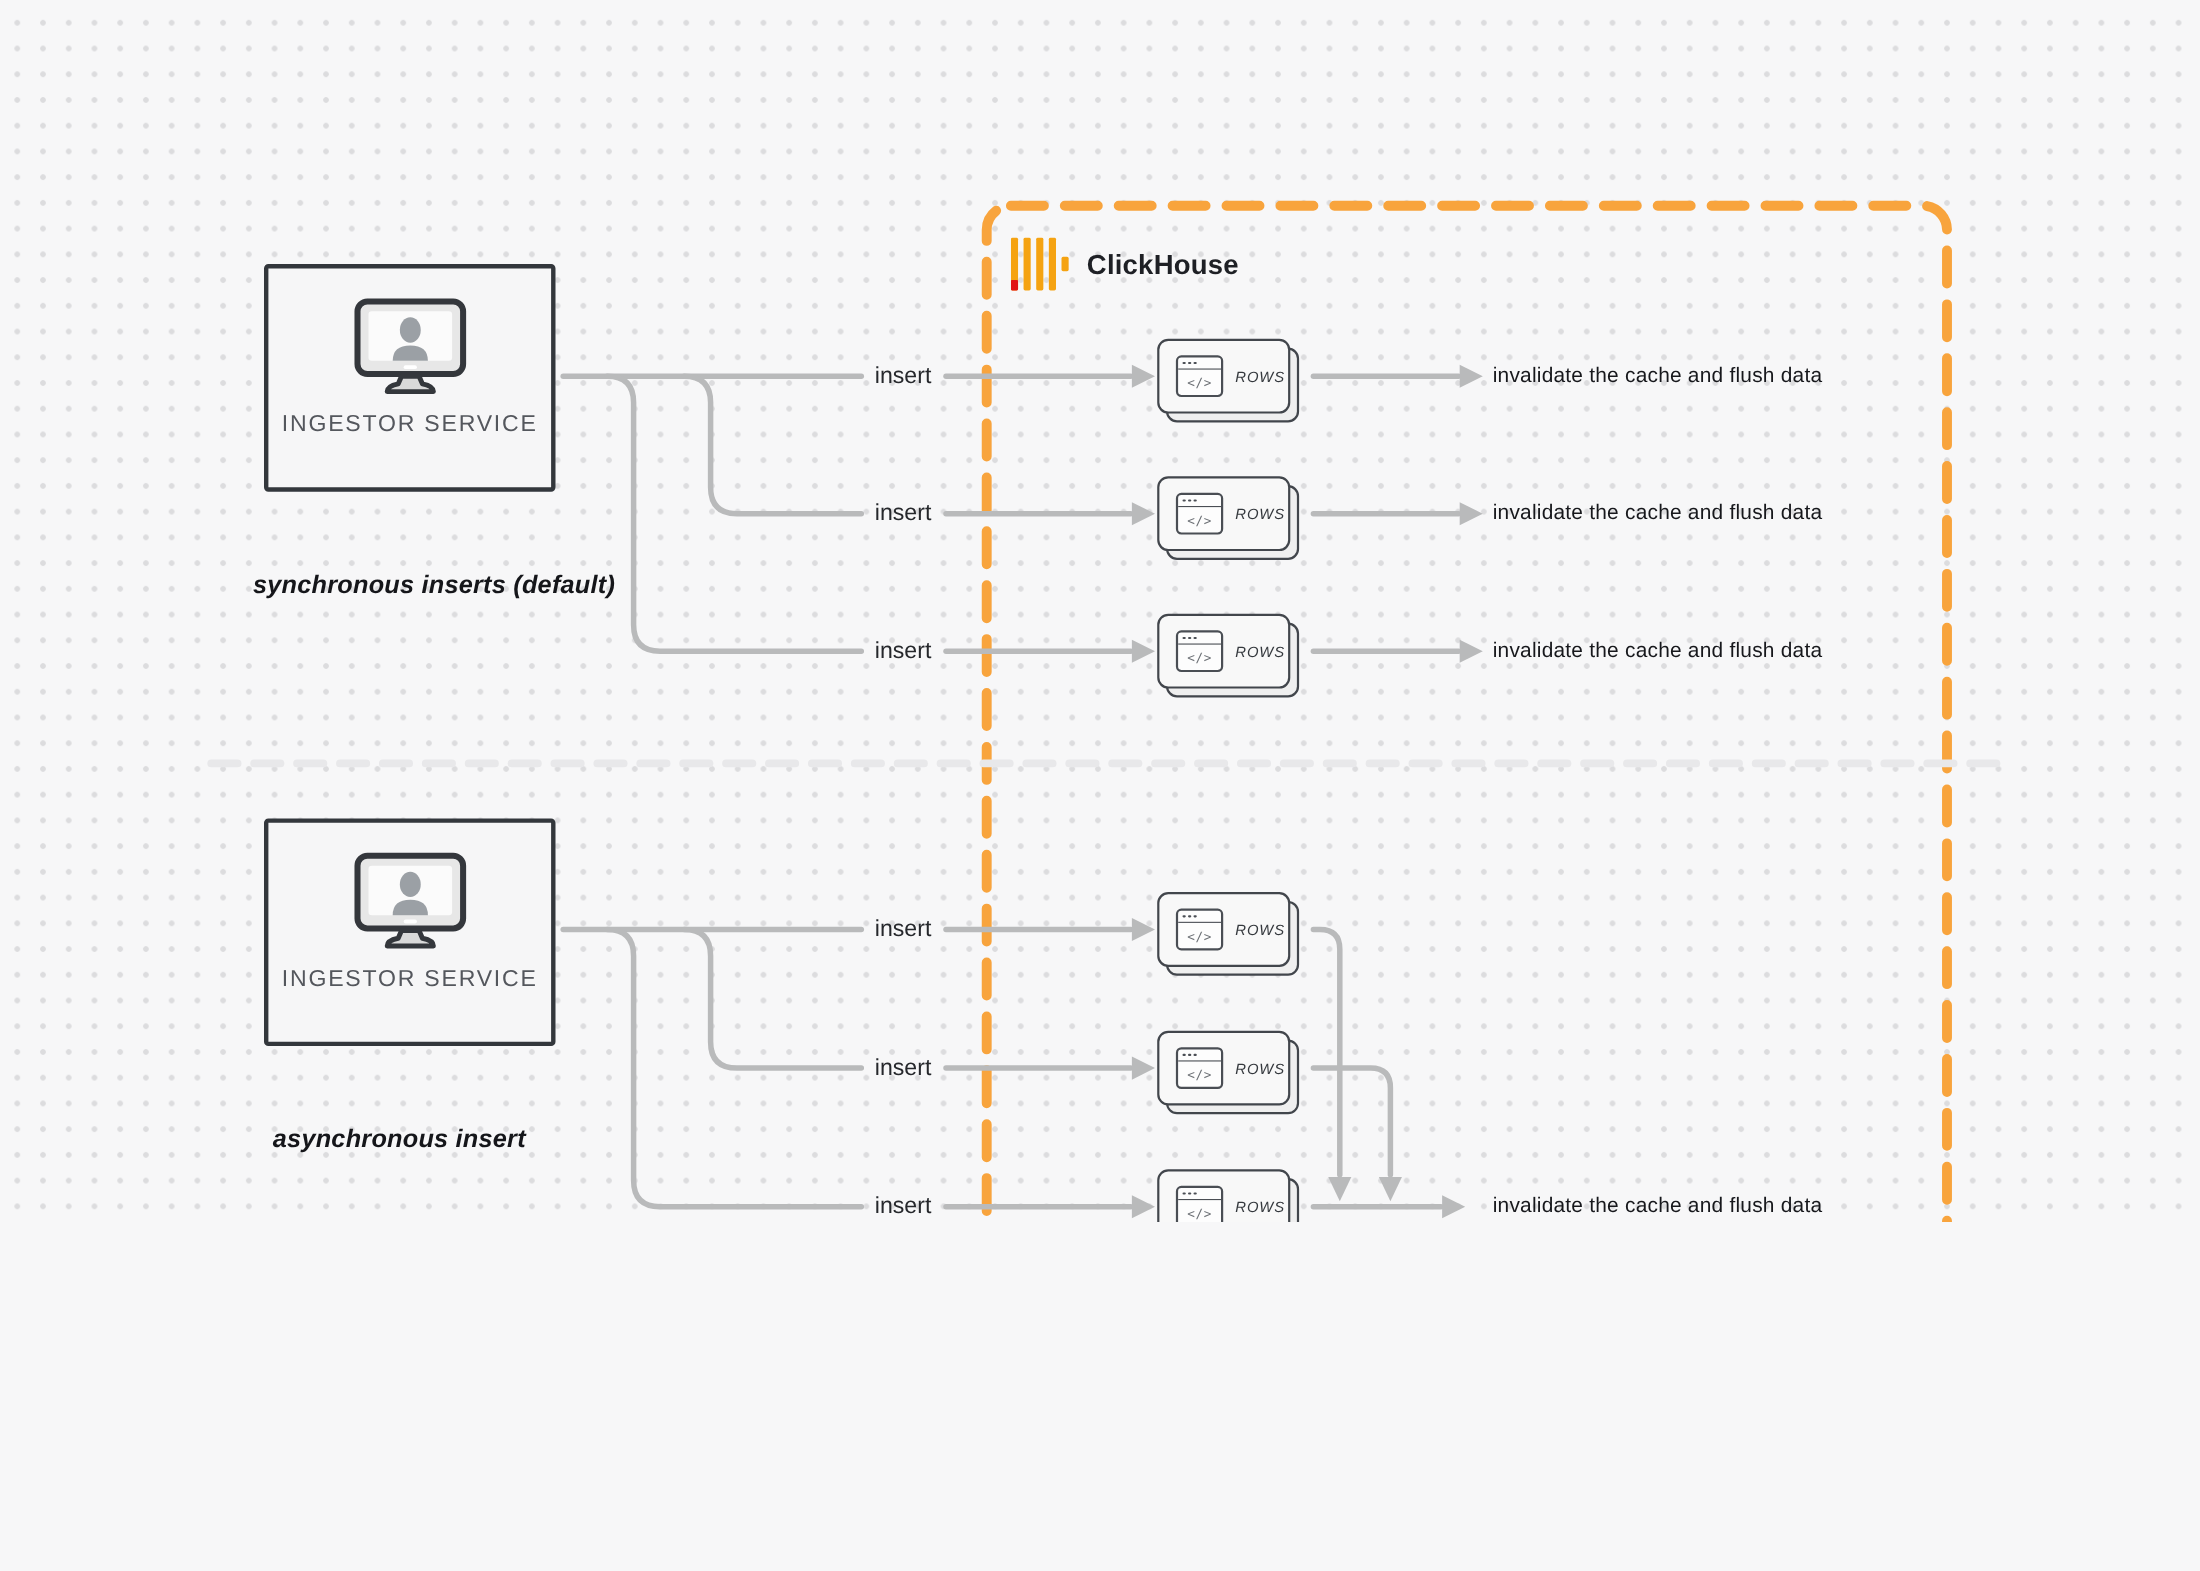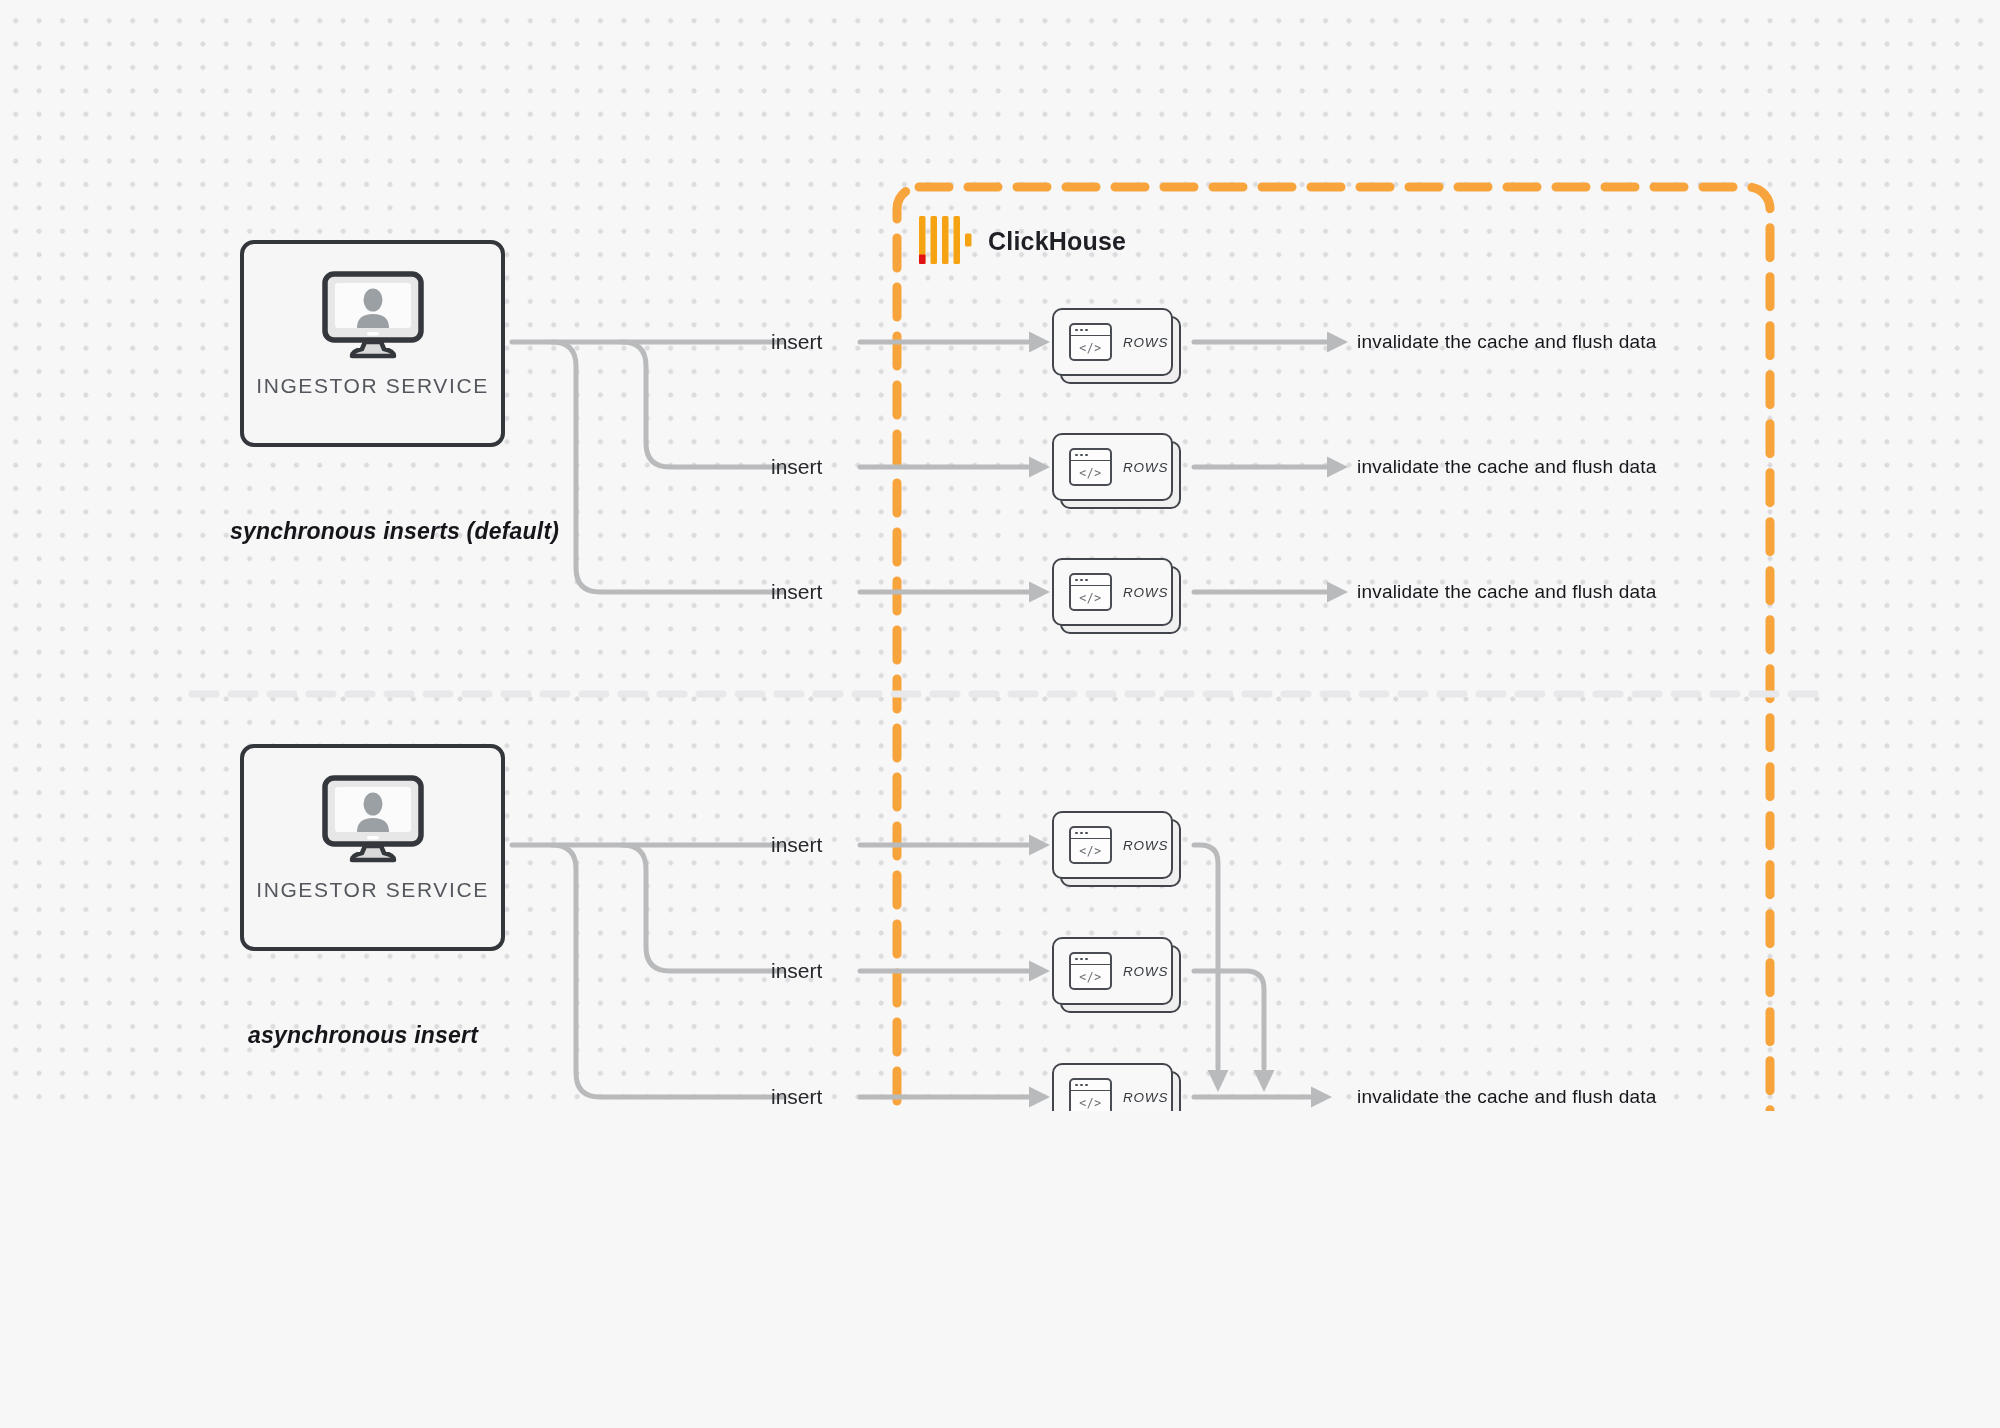--- a/index.html
+++ b/index.html
@@ -10,32 +10,32 @@
     background-size:23.4px 23.4px;
     background-position:4px 9px;
     font-family:"Liberation Sans",sans-serif;
   }
   #wires{position:absolute;left:0;top:0;}
   .wire{stroke:#b9babb;stroke-width:5;fill:none;stroke-linecap:round;}
   .ahead{fill:#b9babb;stroke:none;}
 
   .ingestor{
     position:absolute;width:265px;height:207px;box-sizing:border-box;
-    background:#f6f6f7;border:4px solid #33373c;border-radius:14px;
+    background:#f6f6f7;border:4px solid #33373c;border-radius:4px;
     display:flex;flex-direction:column;align-items:center;
   }
   .ingestor .monitor{margin-top:26px;}
   .ingestor .svc-label{
     margin-top:12px;font-size:21px;color:#54575d;letter-spacing:1.6px;font-weight:400;
   }
   .caption{
     position:absolute;font-size:23px;font-weight:700;color:#15161a;letter-spacing:.2px;font-style:italic;
   }
   .insert-label{
-    position:absolute;width:100px;text-align:left;font-size:21px;color:#26282c;line-height:28px;
+    position:absolute;width:100px;text-align:center;font-size:21px;color:#26282c;line-height:28px;
   }
   .result-label{
     position:absolute;font-size:19px;color:#17181c;line-height:28px;letter-spacing:.2px;
   }
   .ch-brand{
     position:absolute;font-size:25px;font-weight:600;color:#1e2025;line-height:30px;letter-spacing:.2px;
   }
 
   .rows-card{position:absolute;width:130px;height:77px;}
   .rows-card .back{

